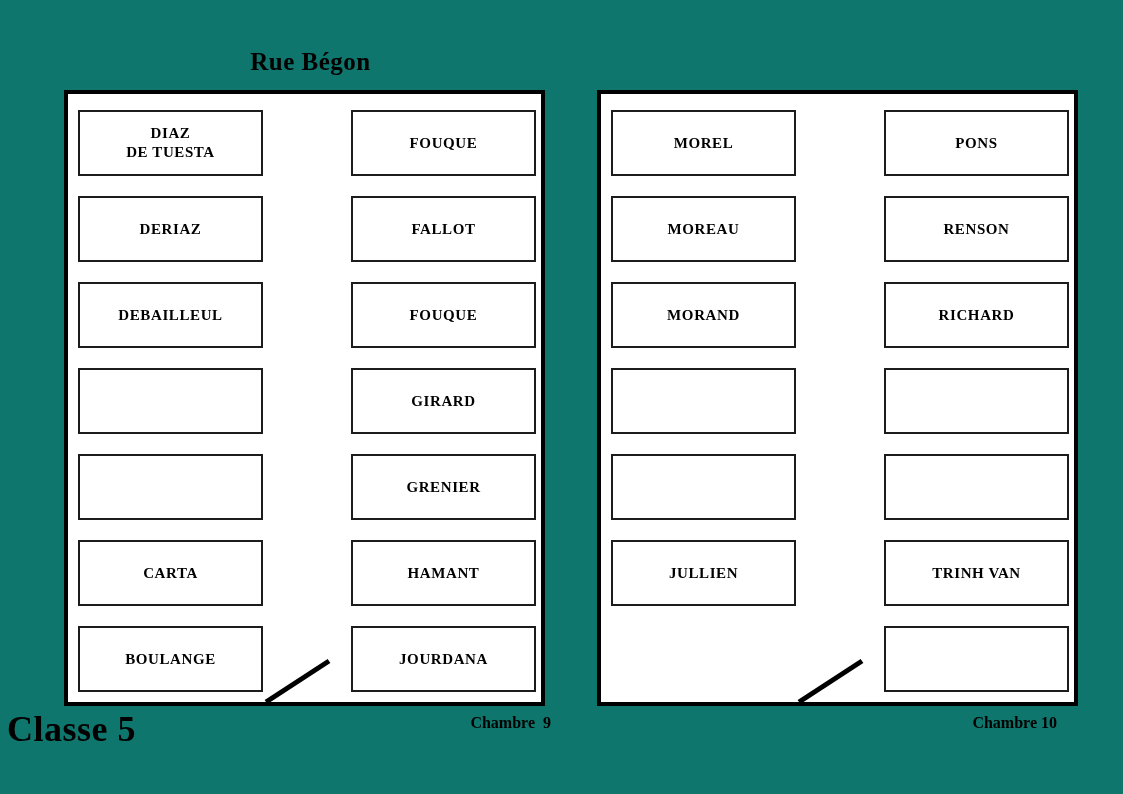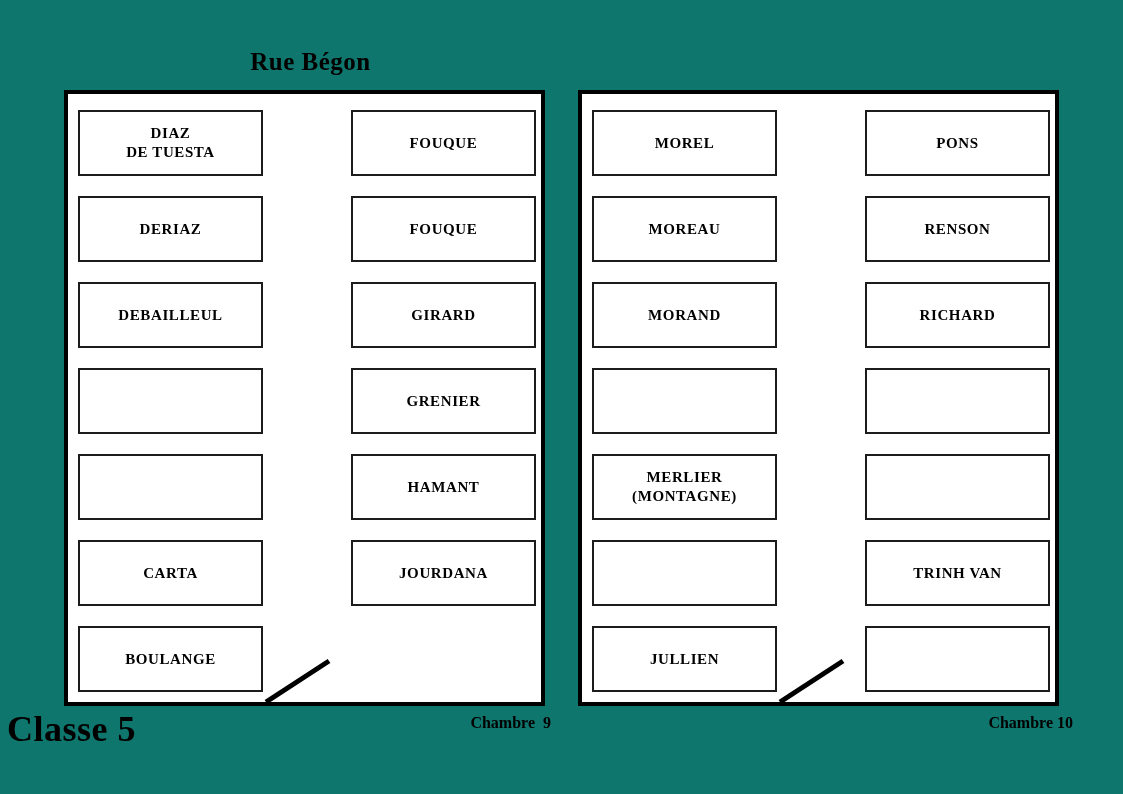--- a/index.html
+++ b/index.html
@@ -34,21 +34,21 @@
   .room {
     position: absolute;
     top: 90px;
     width: 481px;
     height: 616px;
     border: 4px solid #000;
     box-sizing: border-box;
     background: #fff;
   }
   #room-left  { left: 64px; }
-  #room-right { left: 578px; }
+  #room-right { left: 597px; }
 
   .col {
     position: absolute;
     top: 16px;
     display: flex;
     flex-direction: column;
     gap: 20px;
   }
   .col-a { left: 10px; }
   .col-b { left: 283px; }
@@ -83,21 +83,21 @@
   .chambre-label {
     position: absolute;
     top: 714px;
     width: 481px;
     text-align: right;
     font-size: 16px;
     font-weight: bold;
     white-space: pre;
   }
   #chambre-left  { left: 70px; }
-  #chambre-right { left: 592px; }
+  #chambre-right { left: 576px; }
 
   .classe-label {
     position: absolute;
     top: 708px;
     left: 0;
     width: 1123px;
     text-align: left;
     font-size: 36px;
     font-weight: bold;
     letter-spacing: 0.5px;
@@ -134,20 +134,23 @@
         </div>
       <div class="slot">
           <span class="slot-label">BOULANGE</span>
         </div>
     </div>
     <div class="col col-b">
       <div class="slot">
           <span class="slot-label">FOUQUE</span>
         </div>
       <div class="slot">
+          <span class="slot-label">FALLOT</span>
+        </div>
+      <div class="slot">
           <span class="slot-label">FOUQUE</span>
         </div>
       <div class="slot">
           <span class="slot-label">GIRARD</span>
         </div>
       <div class="slot">
           <span class="slot-label">GRENIER</span>
         </div>
       <div class="slot">
           <span class="slot-label">HAMANT</span>
@@ -169,24 +172,20 @@
       <div class="slot">
           <span class="slot-label">MOREAU</span>
         </div>
       <div class="slot">
           <span class="slot-label">MORAND</span>
         </div>
       <div class="slot">
           <span class="slot-label"></span>
         </div>
       <div class="slot">
-          <span class="slot-label">MERLIER
-(MONTAGNE)</span>
-        </div>
-      <div class="slot">
           <span class="slot-label"></span>
         </div>
       <div class="slot">
           <span class="slot-label">JULLIEN</span>
         </div>
     </div>
     <div class="col col-b">
       <div class="slot">
           <span class="slot-label">PONS</span>
         </div>

